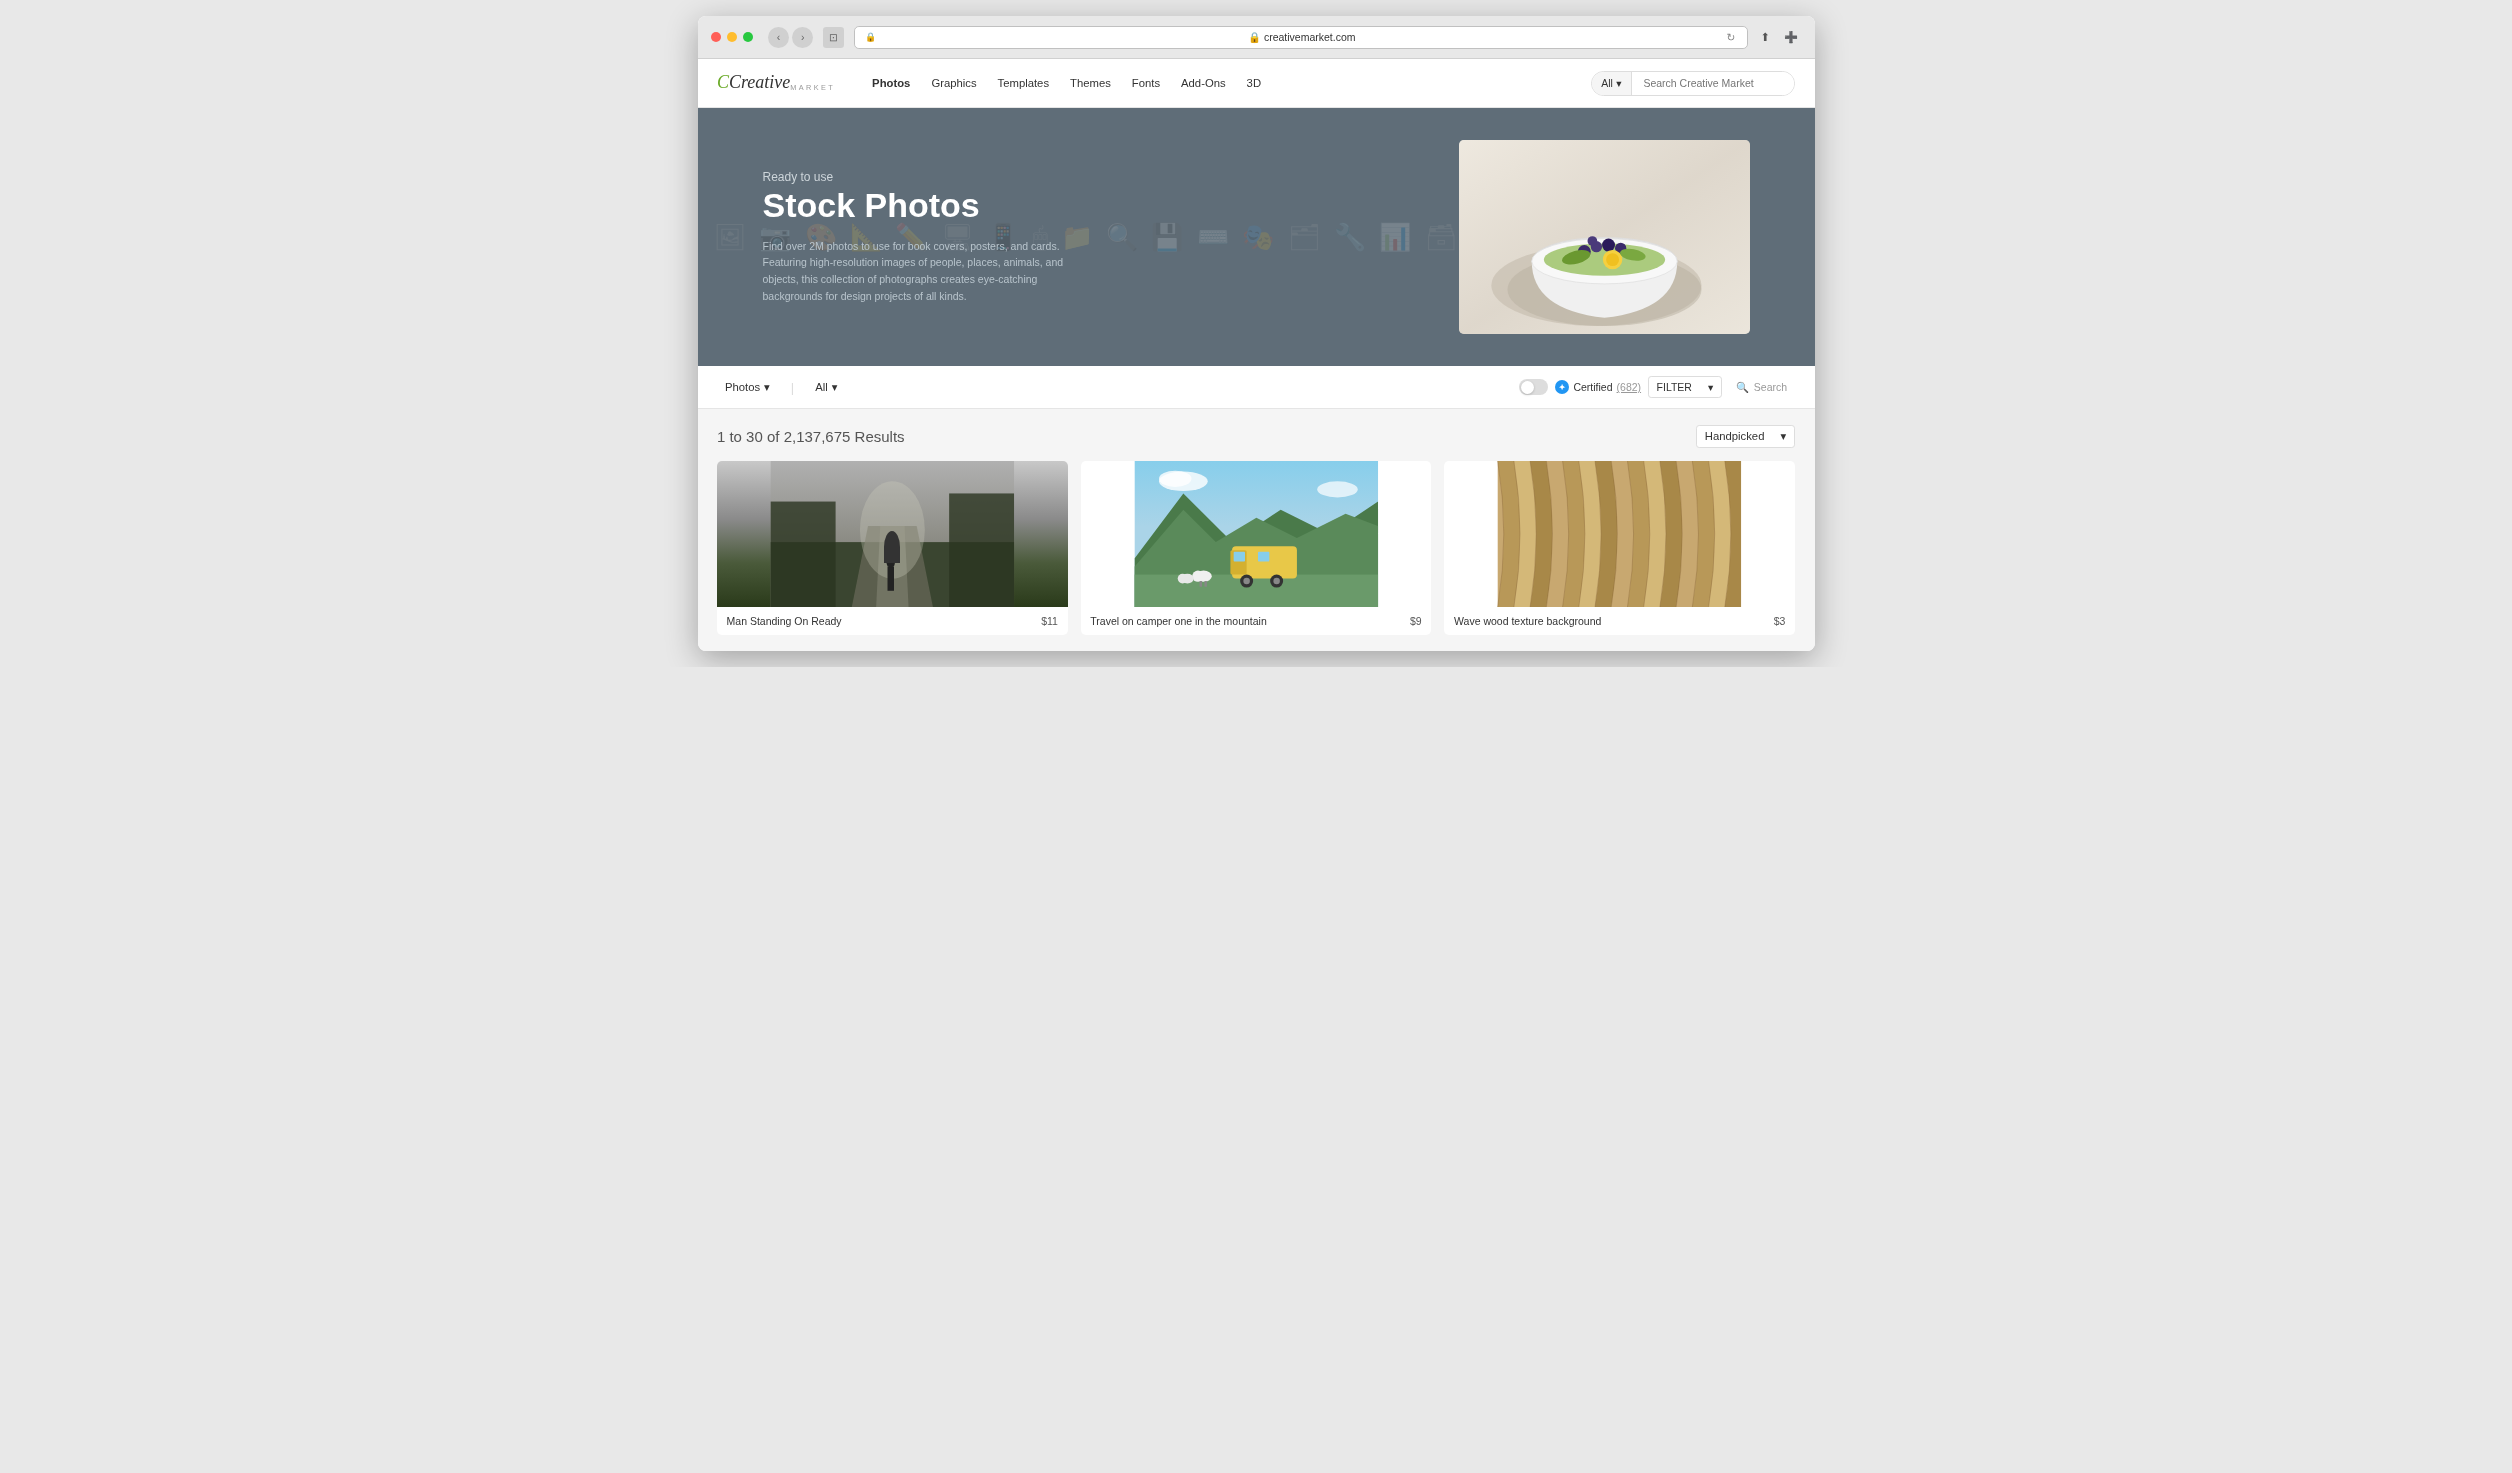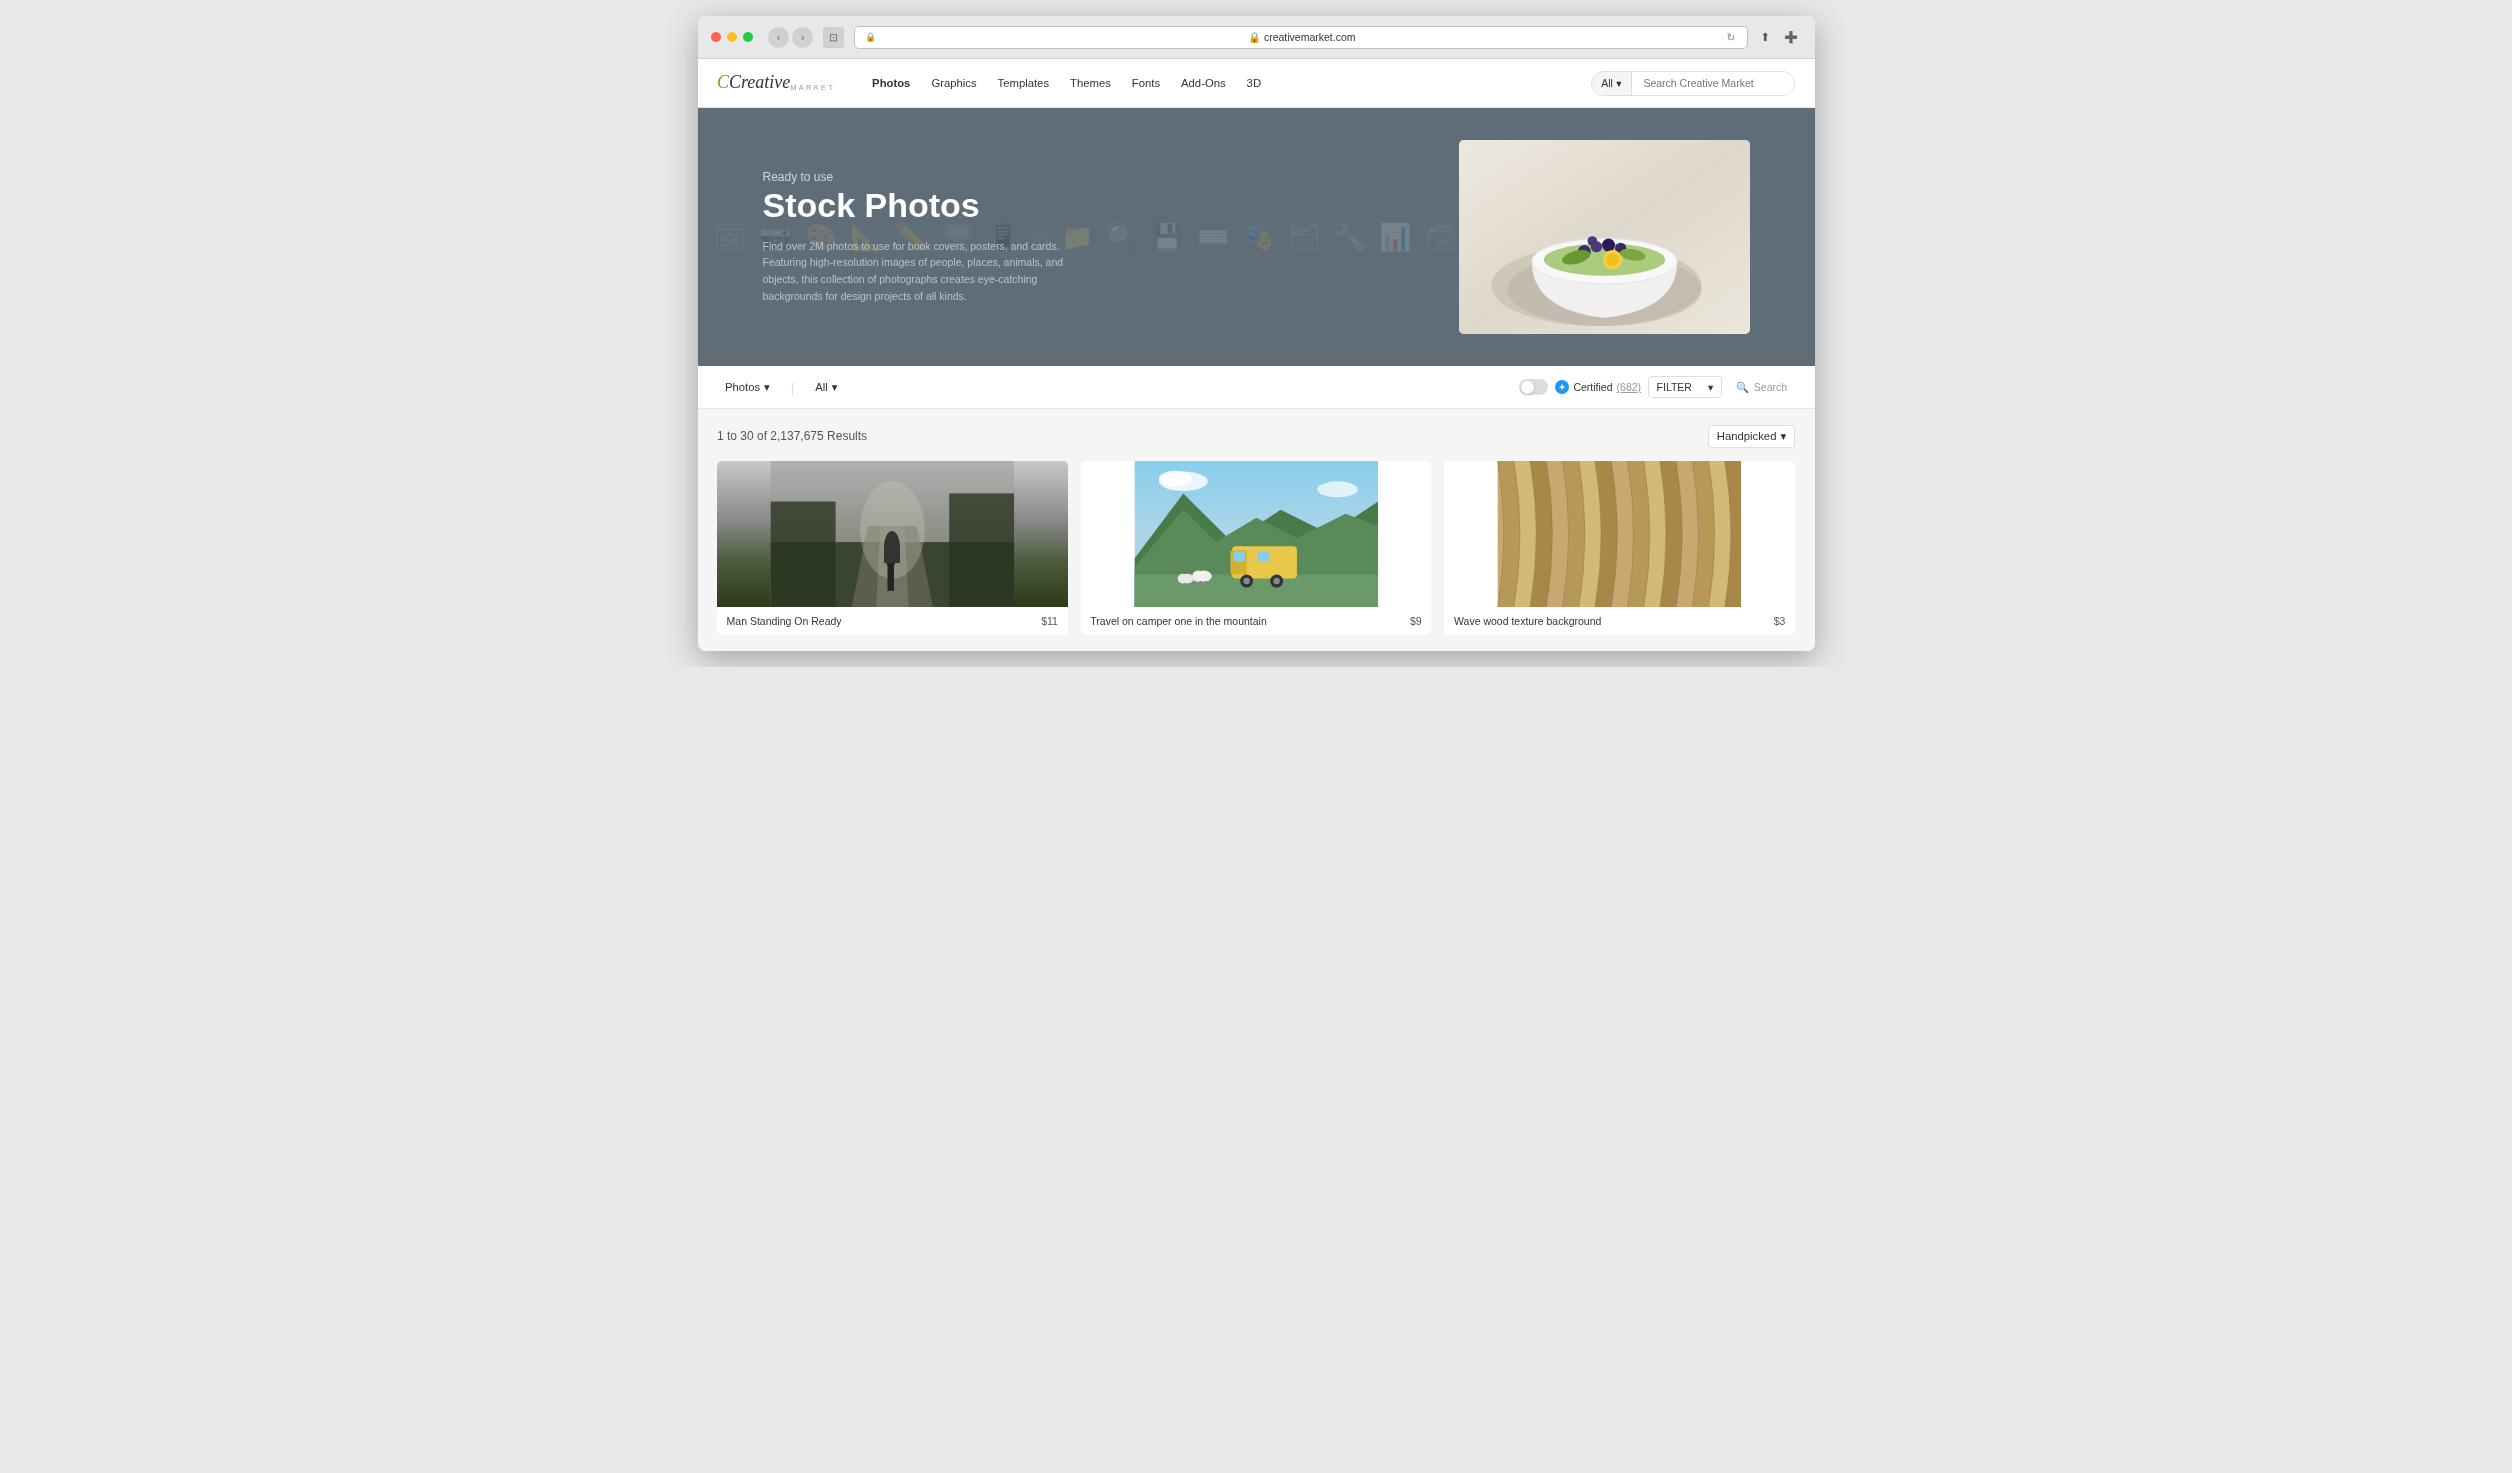--- a/index.html
+++ b/index.html
@@ -373,28 +373,28 @@
     }
 
     .results-bar {
       display: flex;
       justify-content: space-between;
       align-items: center;
       margin-bottom: 13px;
     }
 
     .results-count {
-      font-size: 12px;
+      font-size: 15px;
       color: #555;
     }
 
     .sort-dropdown {
       display: flex;
       align-items: center;
-      gap: 4px;
+      gap: 16px;
       font-size: 11.3px;
       color: #333;
       cursor: pointer;
       padding: 4px 8px;
       background: #fff;
       border: 0.8px solid #ddd;
       border-radius: 3.2px;
     }
 
     

